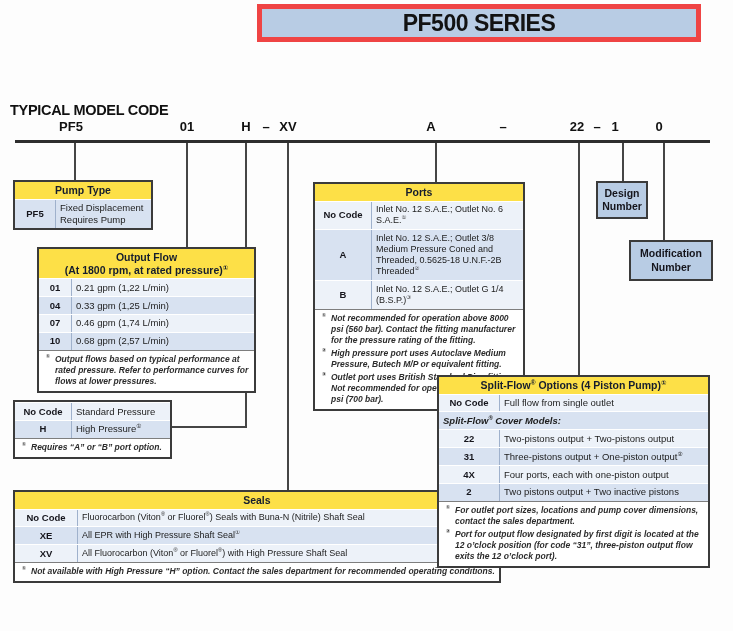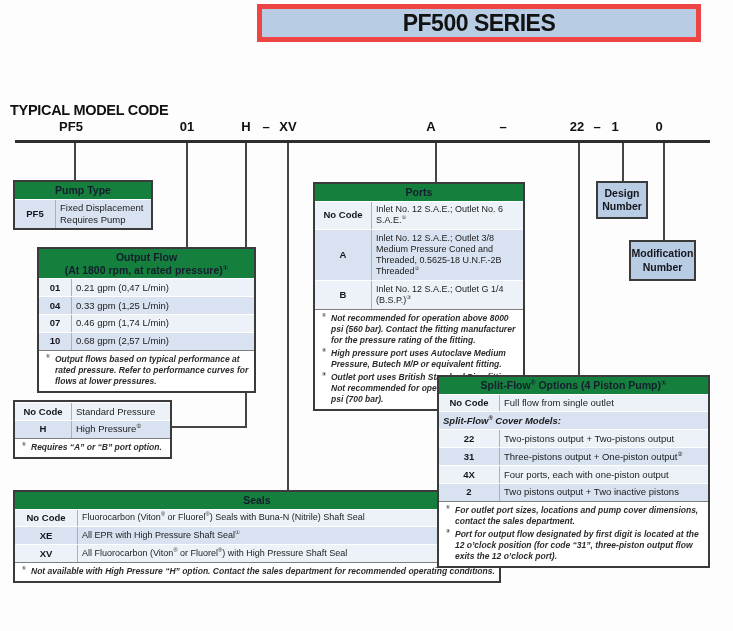--- a/index.html
+++ b/index.html
@@ -30,21 +30,21 @@
   .hline-main{position:absolute;left:15px;top:140px;width:695px;height:3px;background:#2e2e2e;z-index:1;}
   .vline{position:absolute;width:2px;background:#454545;z-index:1;}
   .hline{position:absolute;height:2px;background:#454545;z-index:1;}
 
   
   .tbl{
     position:absolute;background:#ffffff;border:2px solid #3b3b3b;
     box-sizing:border-box;z-index:2;font-size:9.5px;line-height:1.25;
   }
   .tbl .hd{
-    background:#15803d;font-weight:bold;text-align:center;
+    background:#fde047;font-weight:bold;text-align:center;
     padding:2px 3px;color:#151d2e;font-size:10.5px;line-height:1.2;
   }
   .row{display:flex;border-top:1px solid #ffffff;align-items:stretch;}
   .alt0{background:#edf2f9;}
   .alt1{background:#d8e2f1;}
   .code{
     flex:0 0 auto;font-weight:bold;text-align:center;
     border-right:1px solid #9fb1cc;padding:2.5px 2px;color:#15151c;
     display:flex;align-items:center;justify-content:center;
   }
@@ -74,21 +74,21 @@
   #tbl-ports .desc{font-size:9px;}
   #tbl-split-flow{left:437px;top:375px;width:273px;}
   #tbl-split-flow .code{flex-basis:56px;}
 
   .bluebox{
     position:absolute;background:#b8cce4;border:2px solid #3b3b3b;box-sizing:border-box;
     display:flex;align-items:center;justify-content:center;text-align:center;
     font-weight:bold;font-size:10.5px;line-height:1.25;color:#15151c;z-index:2;
   }
   #box-design{left:596px;top:181px;width:52px;height:38px;}
-  #box-modification{left:629px;top:240px;width:67px;height:41px;}
+  #box-modification{left:629px;top:240px;width:84px;height:41px;}
 </style>
 </head>
 <body>
 
 <div id="canvas">
 
   <div class="title-box">
     <span>PF500 SERIES</span>
   </div>
 
@@ -125,21 +125,21 @@
     </div>
   </div>
 
   <div class="tbl" id="tbl-output-flow">
     <div class="hd">
       <div>Output Flow</div>
       <div>(At 1800 rpm, at rated pressure)<sup>①</sup></div>
     </div>
     <div class="row alt0">
       <div class="code">01</div>
-      <div class="desc">0.21 gpm (0,47 L/min)</div>
+      <div class="desc">0.21 gpm (1,22 L/min)</div>
     </div>
     <div class="row alt1">
       <div class="code">04</div>
       <div class="desc">0.33 gpm (1,25 L/min)</div>
     </div>
     <div class="row alt0">
       <div class="code">07</div>
       <div class="desc">0.46 gpm (1,74 L/min)</div>
     </div>
     <div class="row alt1">

